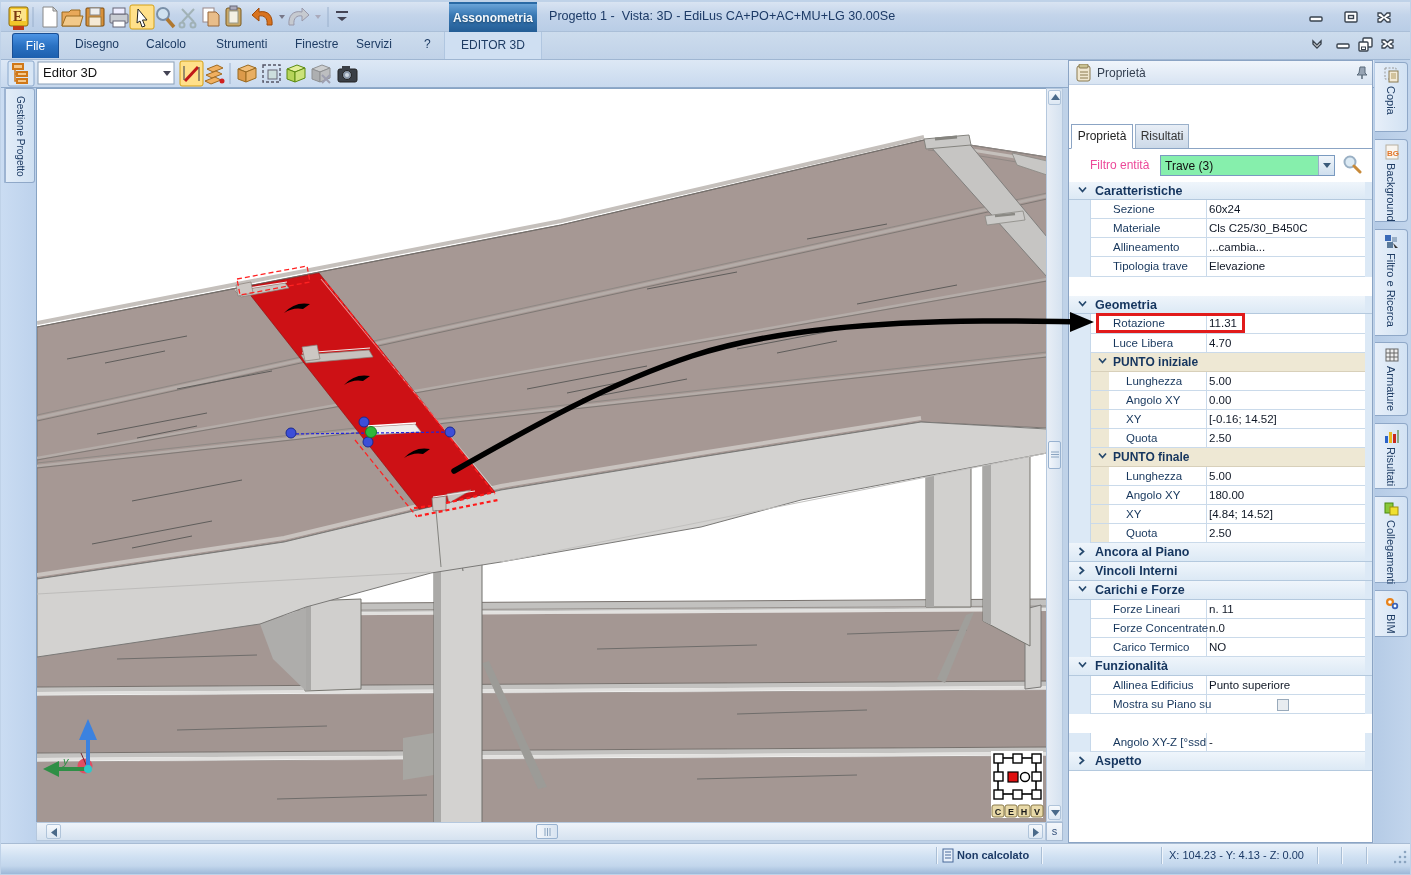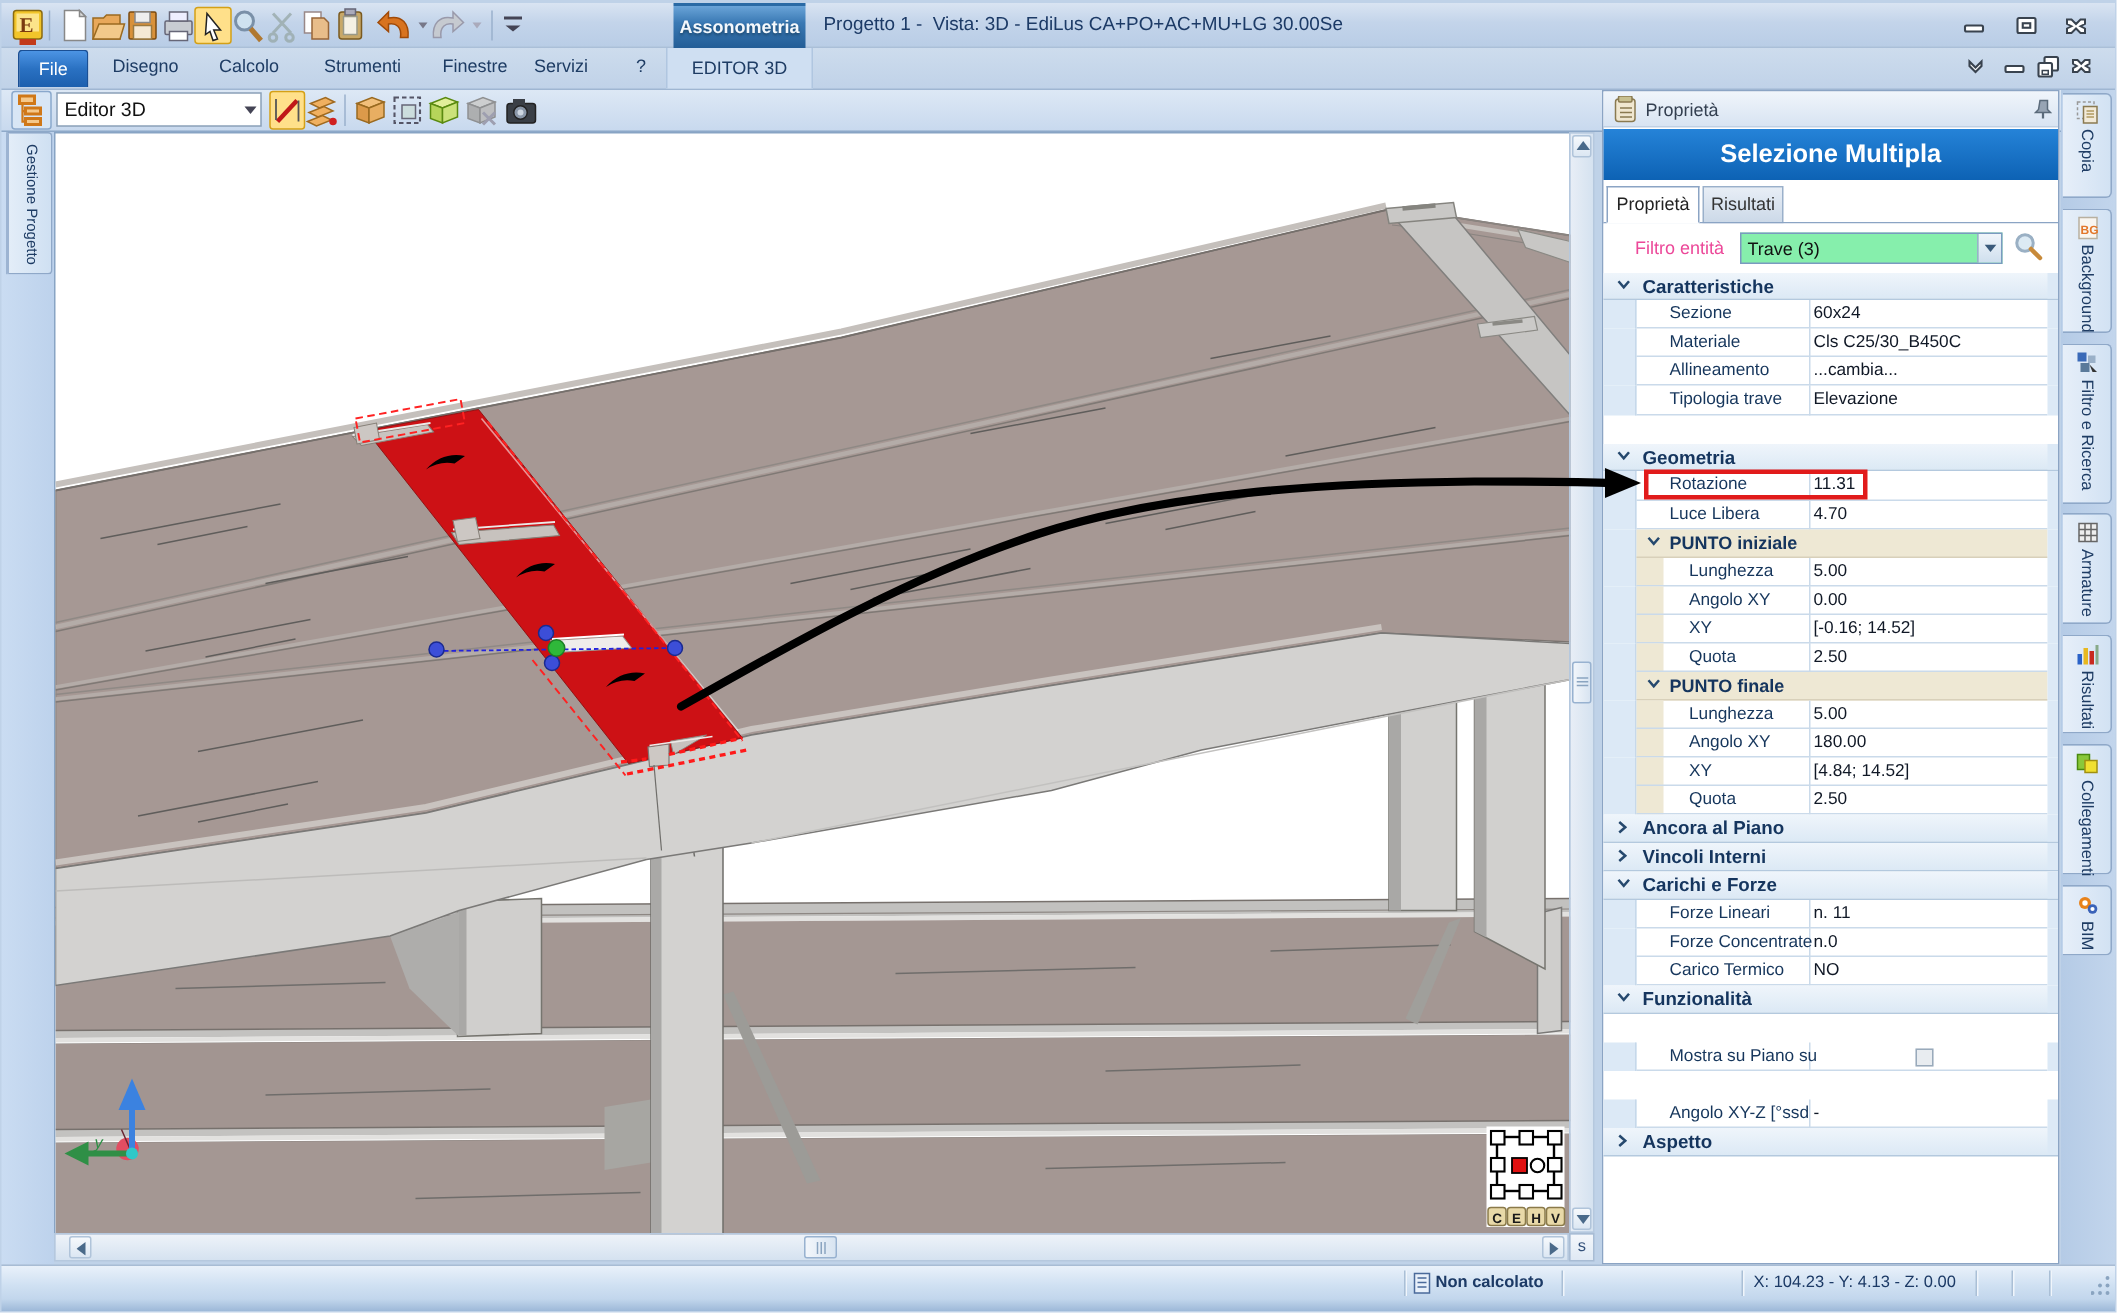--- a/index.html
+++ b/index.html
@@ -472,21 +472,20 @@
 <line x1="4" y1="8" x2="12" y2="8" stroke="#8a7a50"></line>
           <line x1="4" y1="11" x2="12" y2="11" stroke="#8a7a50"></line>
           <line x1="4" y1="14" x2="12" y2="14" stroke="#8a7a50"></line>
 </svg>
 <div class="t">Proprietà</div>
 <svg class="abs" style="left:287px;top:5px;" width="12" height="14" viewBox="0 0 12 14">
 <path d="M 4,1 L 9,1 L 9,7 L 11,9 L 1,9 L 3,7 Z" fill="#97a4b4" stroke="#5a6a7a"></path>
           <line x1="6" y1="9" x2="6" y2="13" stroke="#5a6a7a" stroke-width="1.5"></line>
 </svg>
 </div>
-  <div id="ptitle">Selezione Multipla</div>
   <div class="ptab" id="ptab1">Proprietà</div>
   <div class="ptab" id="ptab2">Risultati</div>
   <div id="ptabline"></div>
   <div id="filterrow">
     <div class="lbl">Filtro entità</div>
     <div id="fselect">
           <div class="val">Trave (3)</div>
           <div class="btn">
             <svg style="position:absolute;left:4px;top:7px;" width="9" height="6">
               <polygon points="0,0 8,0 4,5" fill="#3a5a7a"></polygon>
@@ -670,20 +669,27 @@
           <div class="cellbrd"></div>
           <div class="colsep"></div>
           <div class="dlab" style="left:44px;">Carico Termico</div>
           <div class="dval">NO</div>
         </div>
 <div class="prow cat" style="top:475px;height:19px;">
           <svg class="abs" style="left:9px;top:4px;" width="9" height="7">
             <polyline points="1,1.5 4.5,5.5 8,1.5" fill="none" stroke="#26496e" stroke-width="1.7"></polyline>
           </svg>
           <div class="txt">Funzionalità</div>
+        </div>
+<div class="prow" style="top:494px;height:19px;">
+          <div class="gut"></div>
+          <div class="cellbrd"></div>
+          <div class="colsep"></div>
+          <div class="dlab" style="left:44px;">Allinea Edificius</div>
+          <div class="dval">Punto superiore</div>
         </div>
 <div class="prow" style="top:513px;height:19px;">
           <div class="gut"></div>
           <div class="cellbrd"></div>
           <div class="colsep"></div>
           <div class="dlab">Mostra su Piano su</div>
           <div class="abs" style="left:208px;top:4px;width:12px;height:12px;background:#e8ecf0;border:1px solid #9ab;"></div>
         </div>
 <div class="prow" style="top:551px;height:19px;">
           <div class="gut"></div>

